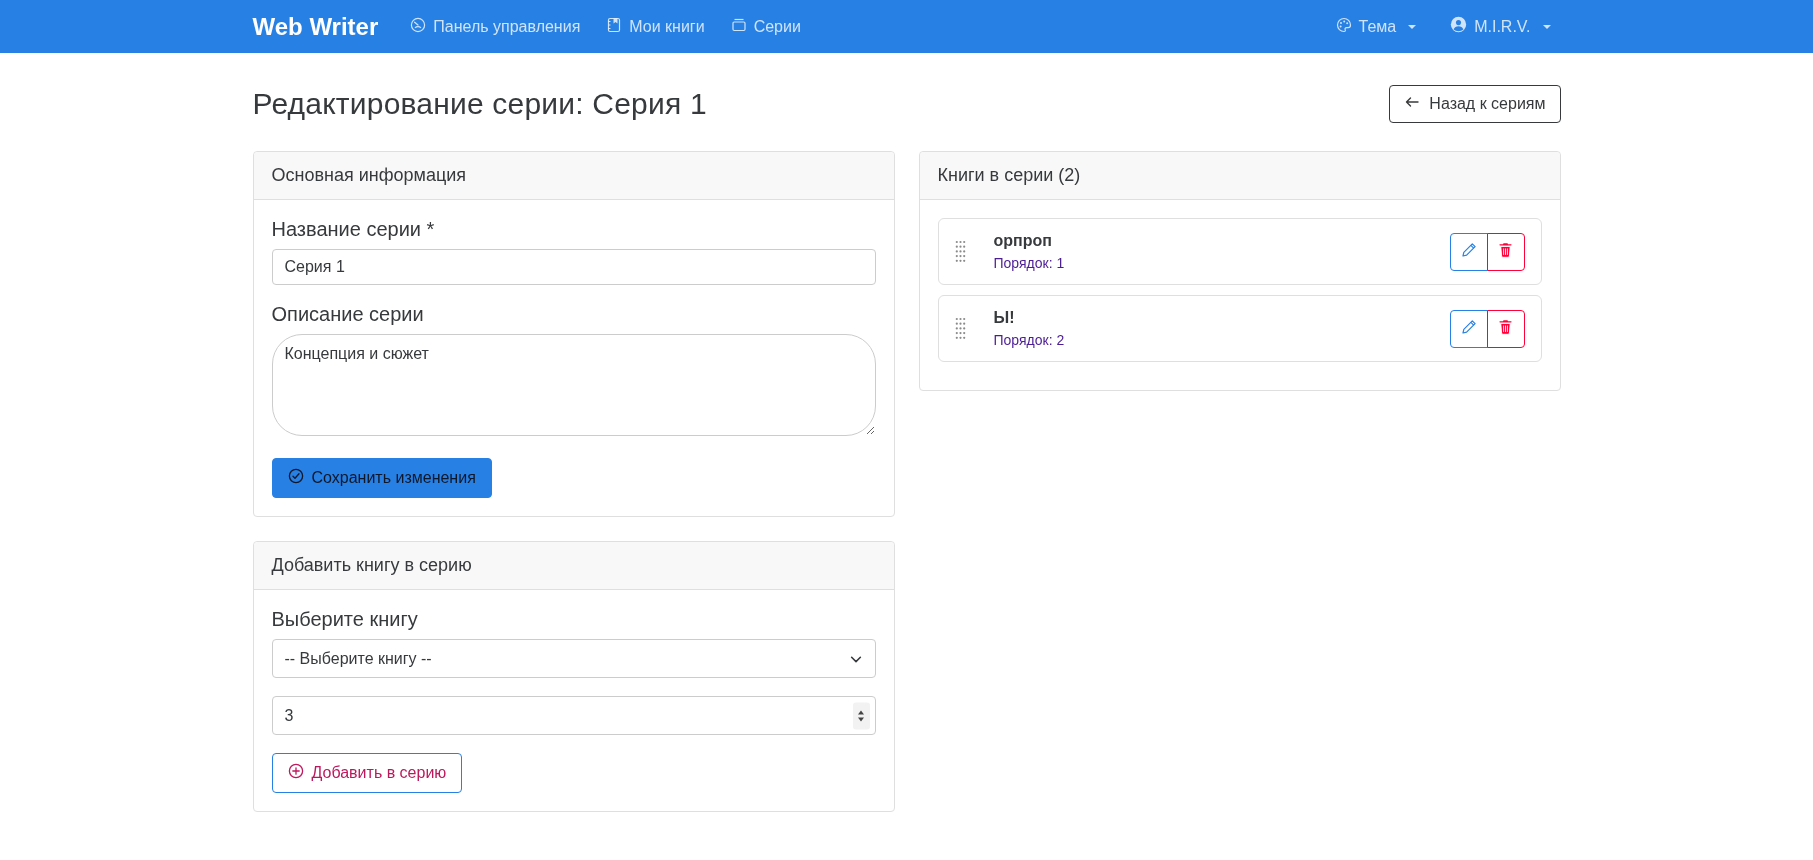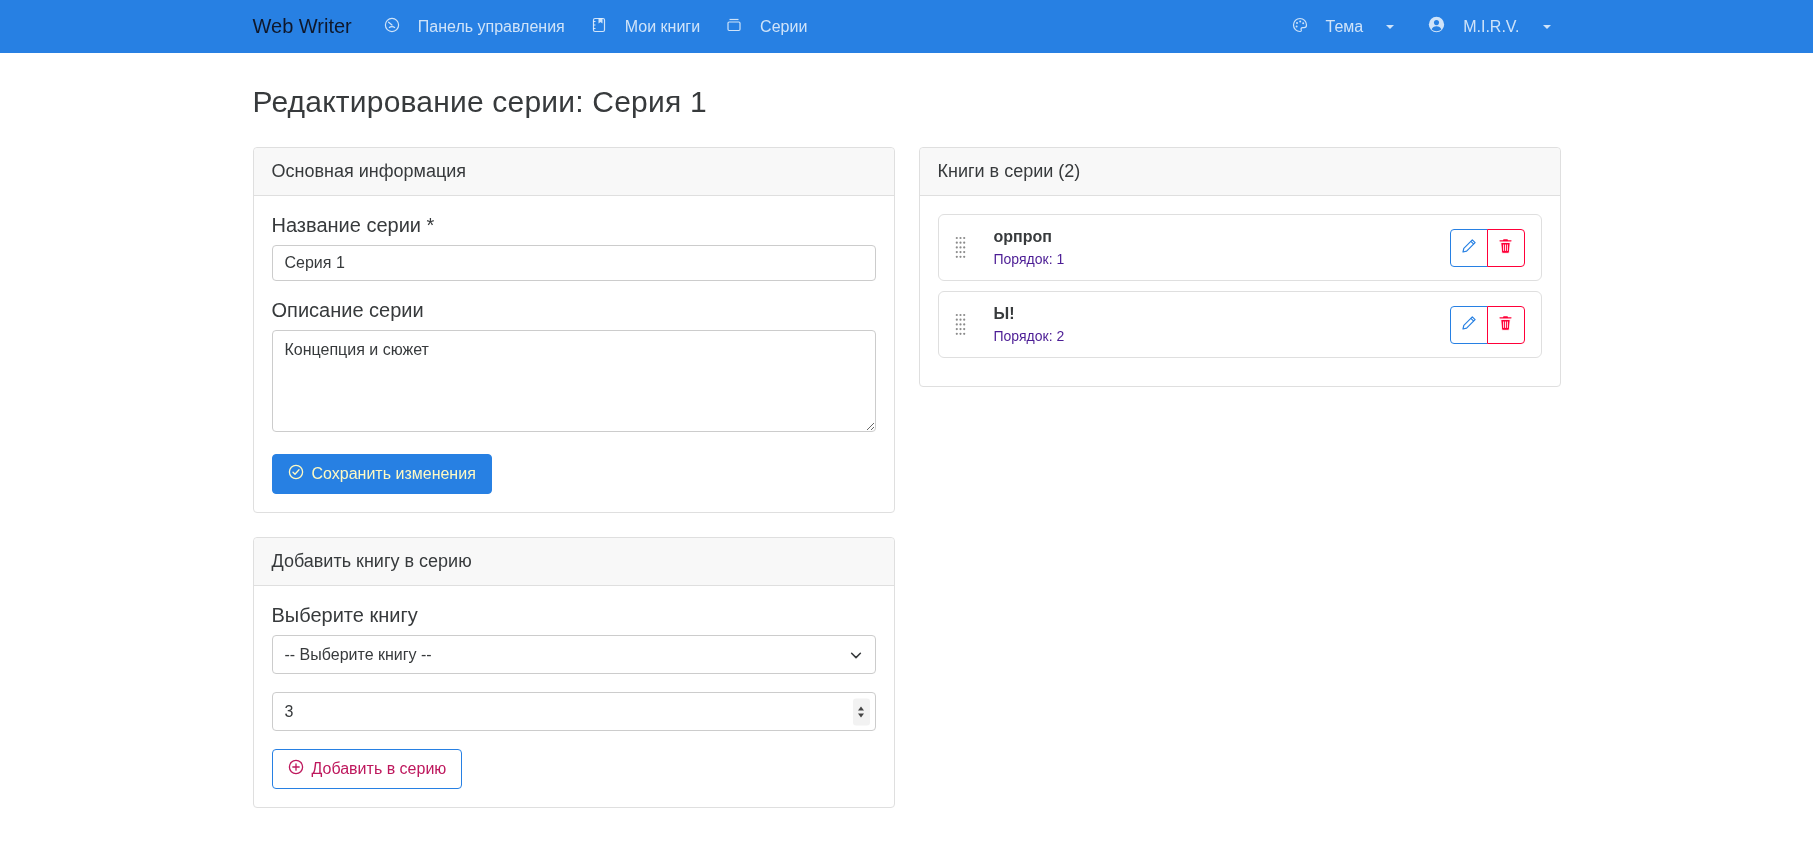--- a/index.html
+++ b/index.html
@@ -9,24 +9,24 @@
     font-family: "Liberation Sans", "DejaVu Sans", sans-serif;
     background:#fff; color:#373a3c; font-size:16px;
     width:1813px; height:860px; overflow:hidden;
   }
   
   .navbar { background:#2780e3; height:53px; }
   .nav-container {
     max-width:1340px; margin:0 auto; padding:0 16px;
     height:100%; display:flex; align-items:center; gap:22px;
   }
-  .brand { color:#0f172a; font-weight:400; font-size:20px; text-decoration:none; cursor:pointer; }
+  .brand { color:#ffffff; font-weight:700; font-size:24px; text-decoration:none; cursor:pointer; }
   .nav-links { display:flex; align-items:center; gap:6px; }
   .nav-link {
-    display:inline-flex; align-items:center; gap:18px;
+    display:inline-flex; align-items:center; gap:7px;
     color:rgba(255,255,255,.78); font-size:16px; padding:8px 10px;
     text-decoration:none; cursor:pointer; white-space:nowrap;
   }
   .nav-link svg { flex:0 0 auto; }
   .nav-right { margin-left:auto; display:flex; align-items:center; gap:14px; }
   .caret {
     display:inline-block; width:0; height:0; margin-left:5px;
     border:4px solid transparent; border-top-color:currentColor;
     transform:translateY(2px);
   }
@@ -50,40 +50,40 @@
   }
   .card-body { padding:18px; }
   
   .form-group { margin-bottom:18px; }
   .form-label { display:block; margin-bottom:8px; font-size:20px; }
   .form-control {
     width:100%; font-family:inherit; font-size:16px; color:#373a3c;
     padding:8px 12px; border:1px solid #ccc; border-radius:4px; background:#fff;
     outline:none;
   }
-  textarea.form-control { height:102px; resize:vertical; line-height:1.4; }
+  textarea.form-control { height:102px; resize:vertical; line-height:1.4;border-radius:30px; }
   .select-wrap, .number-wrap { position:relative; }
   select.form-control { appearance:none; -webkit-appearance:none; padding-right:40px; height:39px; }
   .select-chevron {
     position:absolute; right:13px; top:50%; transform:translateY(-50%);
     pointer-events:none; color:#373a3c; line-height:0;
   }
   .number-wrap input { padding-right:34px; height:39px; }
   .spin {
     position:absolute; right:6px; top:50%; transform:translateY(-50%);
     width:17px; height:27px; background:#f2f2f2; border-radius:3px;
     display:flex; flex-direction:column; align-items:center; justify-content:center; gap:3px;
     cursor:pointer;
   }
   .spin .up, .spin .down { width:0; height:0; border:3.5px solid transparent; }
   .spin .up { border-bottom:4.5px solid #444; border-top:none; }
   .spin .down { border-top:4.5px solid #444; border-bottom:none; }
   .btn-primary {
     display:inline-flex; align-items:center; gap:8px;
-    background:#2780e3; color:#fef9c3; border:1px solid #2780e3;
+    background:#2780e3; color:#0f172a; border:1px solid #2780e3;
     border-radius:4px; padding:9px 15px;
   }
   .btn-outline-primary {
     display:inline-flex; align-items:center; gap:8px;
     background:#fff; color:#be185d; border:1px solid #2780e3;
     border-radius:4px; padding:9px 15px;
   }
   
   .book-item {
     display:flex; align-items:center; gap:16px;
@@ -165,20 +165,28 @@
         <span class="caret"></span>
       </a>
     </div>
   </div>
 </nav>
 
 <div class="container">
 
   <div class="page-header">
     <h1 class="page-title">Редактирование серии: Серия 1</h1>
+    <button class="btn btn-outline-dark">
+      <span>
+        <svg width="16" height="16" viewBox="0 0 16 16" fill="none" stroke="currentColor" stroke-width="1.4" stroke-linecap="round" stroke-linejoin="round">
+          <path d="M14 8 H2.5 M6.5 4 L2.5 8 l4 4"></path>
+        </svg>
+      </span>
+      <span>Назад к сериям</span>
+    </button>
   </div>
 
   <div class="columns">
 
     <div>
 
       <div class="card">
         <div class="card-header">Основная информация</div>
         <div class="card-body">
           <div class="form-group">

